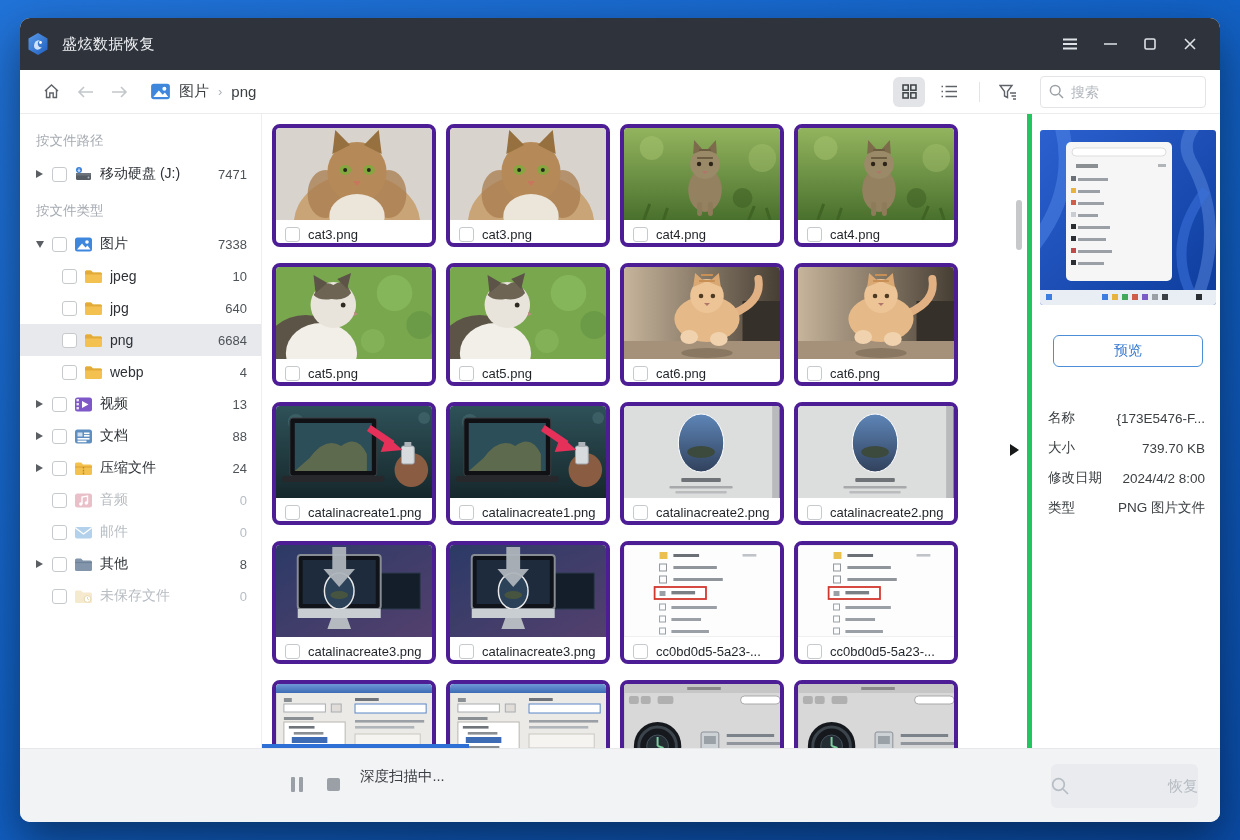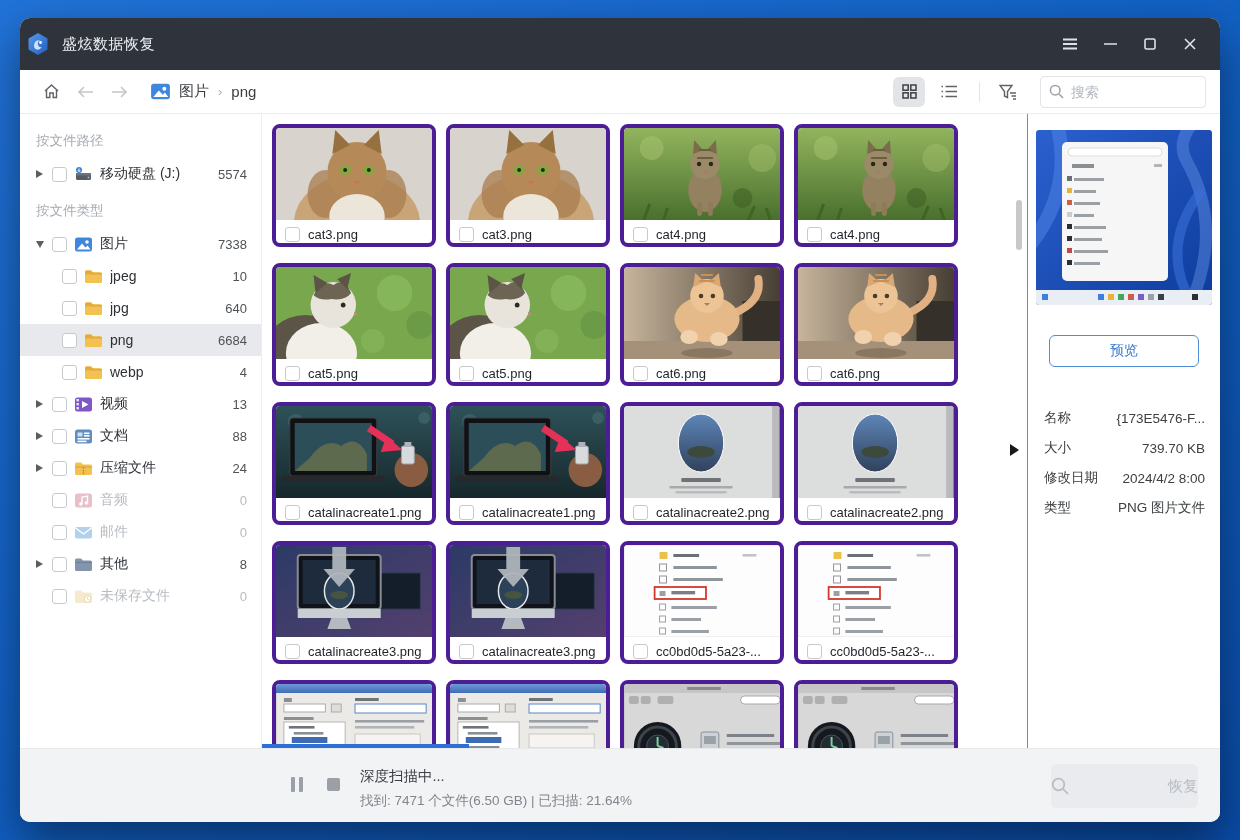--- a/index.html
+++ b/index.html
@@ -60,21 +60,21 @@
   .thumb { width:162px; height:92px; display:block; }
   .card-footer { height:29px; display:flex; align-items:center; padding-left:9px; }
   .card-footer .cb { margin-right:8px; }
   .fname { font-size:13px; color:#1f2328; white-space:nowrap; overflow:hidden; text-overflow:ellipsis; width:118px; }
   .scroll-thumb { position:absolute; right:5px; top:86px; width:6px; height:50px; border-radius:3px; background:#c6c8ca; }
 
   .collapse-arrow { position:absolute; left:748px; top:328px; width:14px; height:16px; display:flex; align-items:center; }
   .collapse-arrow .tri { width:0; height:0; border-left:9px solid #17191b; border-top:6px solid transparent; border-bottom:6px solid transparent; }
 
   
-  .rightpanel { width:193px; border-left:1px solid #22c55e; padding:16px 8px 0 8px; }
+  .rightpanel { width:193px; border-left:5px solid #22c55e; padding:16px 8px 0 8px; }
   .preview-img { width:176px; height:175px; border-radius:3px; overflow:hidden; display:block; }
   .preview-btn { margin:30px 0 0 13px; width:150px; height:32px; border:1px solid #4d8fd6; border-radius:6px; background:#fff; color:#3579d0; font-size:14px; display:flex; align-items:center; justify-content:center; }
   .details { margin-top:36px; padding:0 7px 0 8px; }
   .drow { display:flex; justify-content:space-between; height:30px; align-items:center; }
   .dlabel { font-size:13.5px; color:#3c4043; }
   .dvalue { font-size:13.5px; color:#3c4043; }
 
   
   .progress-track { position:absolute; left:242px; bottom:74px; width:958px; height:4px; z-index:5; }
   .progress-fill { height:4px; background:#2e6fd6; }
@@ -490,21 +490,21 @@
 
         <div class="srow">
           <span class="exp">
               <span class="tri-r"></span>
             </span>
           <span class="cb"></span>
           <svg class="sicon" viewBox="0 0 19 17">
               <use href="#i-drive"></use>
             </svg>
           <span class="slabel">移动硬盘 (J:)</span>
-          <span class="scount">5574</span>
+          <span class="scount">7471</span>
         </div>
 
         <div class="side-header">按文件类型</div>
 
         <div class="srow">
           <span class="exp">
               <span class="tri-d"></span>
             </span>
           <span class="cb"></span>
           <svg class="sicon" viewBox="0 0 19 17">
@@ -833,21 +833,20 @@
         <span class="pause-bars">
             <i></i>
             <i></i>
           </span>
       </div>
       <div class="ctrl-btn stop-btn">
         <span class="stop-sq"></span>
       </div>
       <div class="scan-text">
         <div class="scan-line1">深度扫描中...</div>
-        <div class="scan-line2">找到: 7471 个文件(6.50 GB) | 已扫描: 21.64%</div>
       </div>
       <div class="recover-btn">
         <svg width="18" height="18" viewBox="0 0 18 18">
             <circle cx="7.5" cy="7.5" r="5.8" fill="none" stroke="#b7bdc4" stroke-width="1.7"></circle>
             <path d="M12 12 L17 17" stroke="#b7bdc4" stroke-width="1.7"></path>
           </svg>
         <span>恢复</span>
       </div>
     </div>
 

